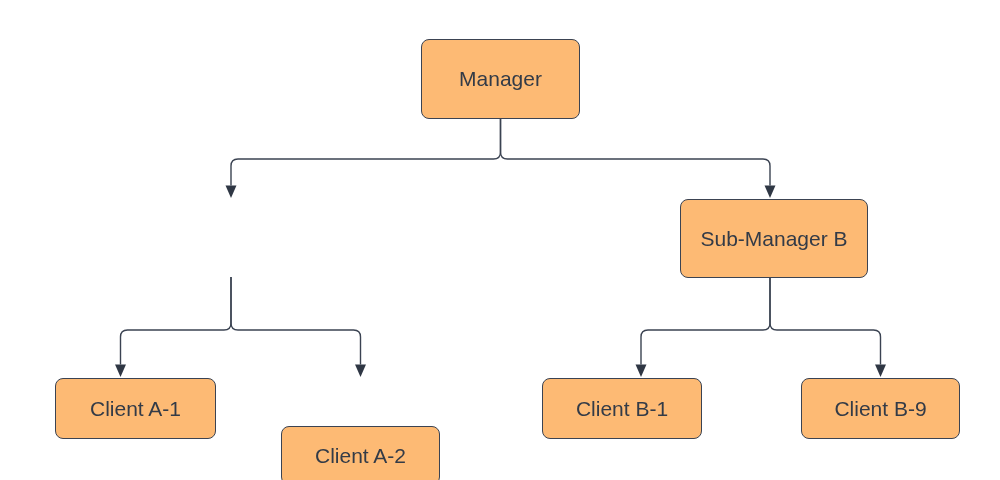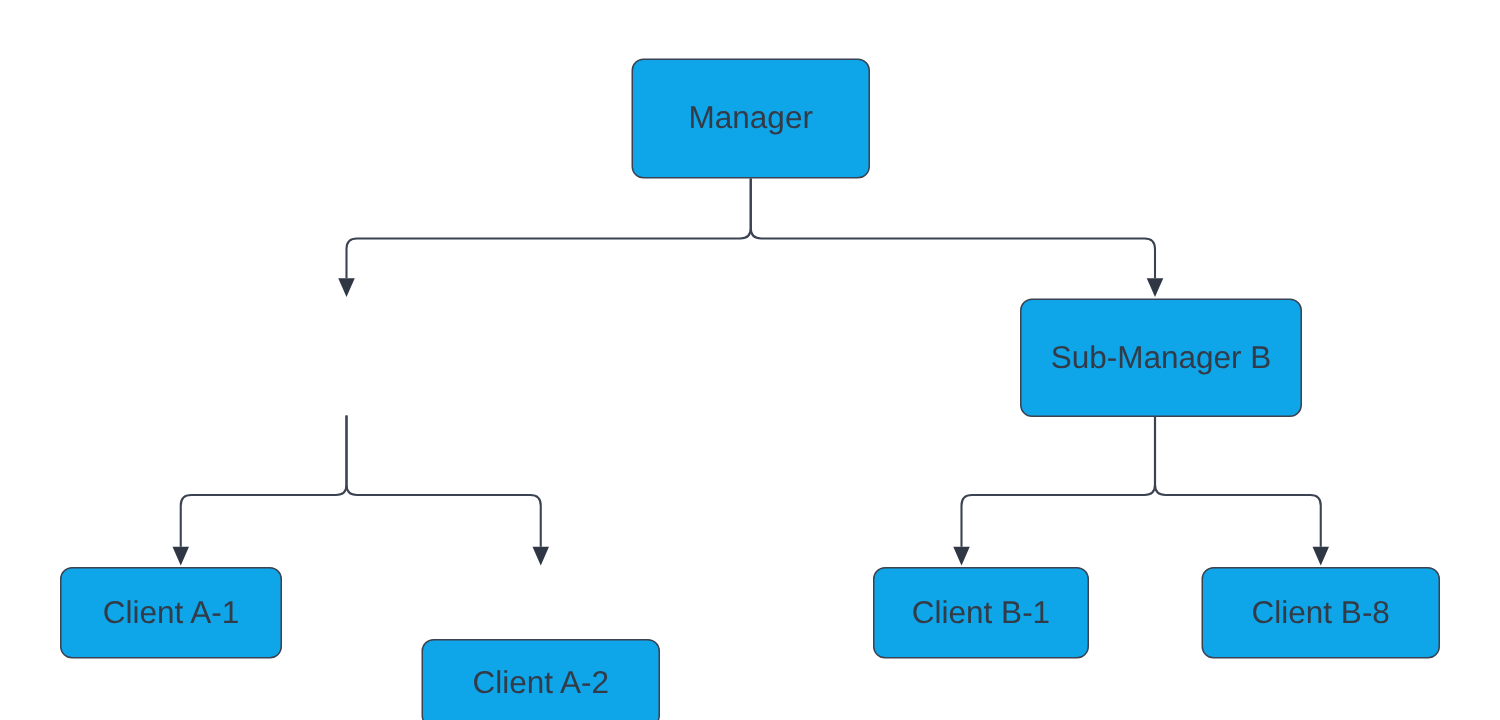--- a/index.html
+++ b/index.html
@@ -27,41 +27,41 @@
     stroke: #3b4352;
     stroke-width: 1.4;
   }
   .arrowhead {
     fill: #2f3744;
     stroke: none;
   }
   .node {
     position: absolute;
     box-sizing: border-box;
-    background: #0ea5e9;
+    background: #fdba74;
     border: 1.4px solid #3b4352;
     border-radius: 8px;
     display: flex;
     align-items: center;
     justify-content: center;
     text-align: right;
   }
   .node-label {
     color: #333b47;
     font-size: 21px;
     line-height: 1.2;
     white-space: nowrap;
   }
   
   #node-manager      { left: 421px; top: 39px;  width: 159px; height: 80px; }
   #node-sub-a        { left: 141px; top: 199px; width: 180px; height: 78px; }
   #node-sub-b        { left: 680px; top: 199px; width: 188px; height: 79px; }
-  #node-client-a1    { left: 40px;  top: 378px; width: 148px; height: 61px; }
+  #node-client-a1    { left: 55px;  top: 378px; width: 161px; height: 61px; }
   #node-client-a2    { left: 281px; top: 378px; width: 159px; height: 59px; margin-top: 48px; }
-  #node-client-b1    { left: 582px; top: 378px; width: 144px; height: 61px; }
+  #node-client-b1    { left: 542px; top: 378px; width: 160px; height: 61px; }
   #node-client-b2    { left: 801px; top: 378px; width: 159px; height: 61px; }
 </style>
 </head>
 <body>
 
 <div class="canvas">
 
   <svg class="edges-layer" width="1000" height="480" viewBox="0 0 1000 480" xmlns="http://www.w3.org/2000/svg">
 
     <path class="edge" d="M500.5,119 L500.5,152 Q500.5,159 493.5,159 L238,159 Q231,159 231,166 L231,185.5"></path>
@@ -98,16 +98,16 @@
 
   <div class="node" id="node-client-a2">
     <span class="node-label">Client A-2</span>
   </div>
 
   <div class="node" id="node-client-b1">
     <span class="node-label">Client B-1</span>
   </div>
 
   <div class="node" id="node-client-b2">
-    <span class="node-label">Client B-8</span>
+    <span class="node-label">Client B-9</span>
   </div>
 
 </div>
 
 </body></html>

